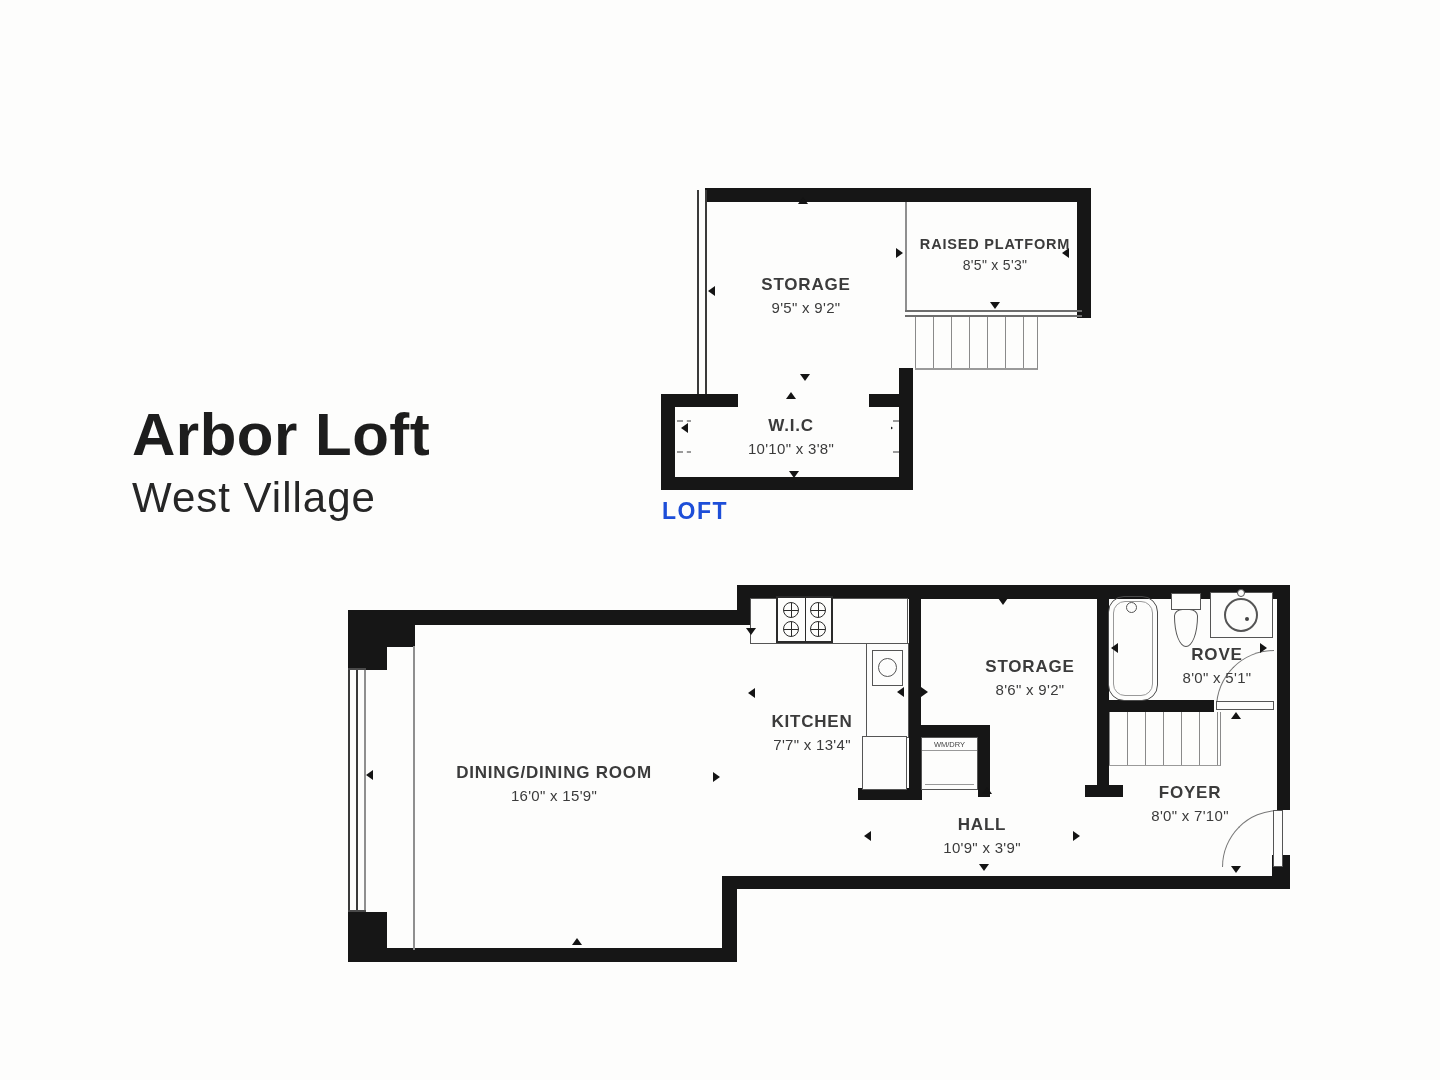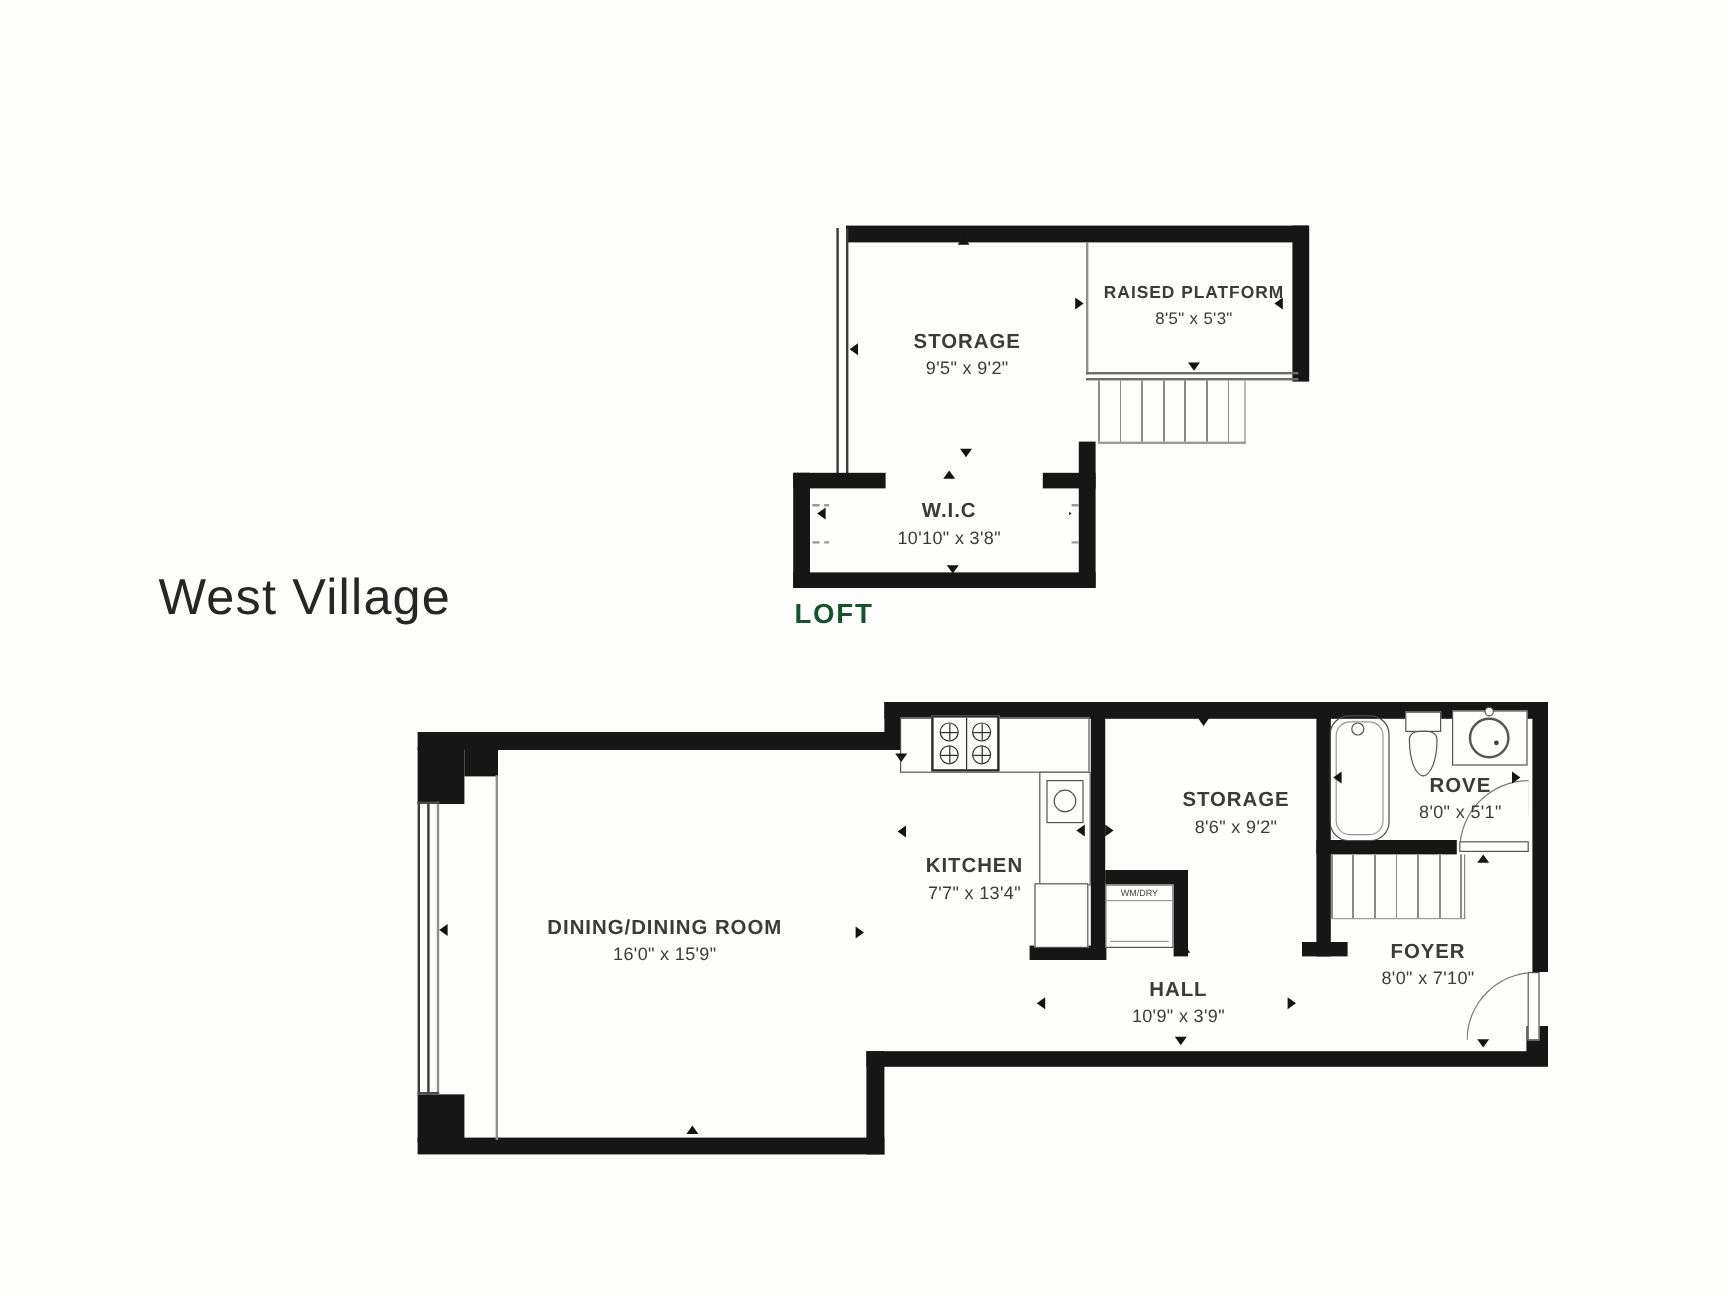--- a/index.html
+++ b/index.html
@@ -32,33 +32,34 @@
   .tu,.td,.tl,.tr{position:absolute;width:0;height:0;}
   .tu{border-left:5px solid transparent;border-right:5px solid transparent;border-bottom:7px solid #141414;}
   .td{border-left:5px solid transparent;border-right:5px solid transparent;border-top:7px solid #141414;}
   .tl{border-top:5px solid transparent;border-bottom:5px solid transparent;border-right:7px solid #141414;}
   .tr{border-top:5px solid transparent;border-bottom:5px solid transparent;border-left:7px solid #141414;}
   
   #logo-box{position:absolute;left:128px;top:122px;width:233px;height:212px;background:#1b1b1b;display:flex;align-items:center;justify-content:center;}
   #logo-text{color:#fafafa;font-size:36px;font-weight:400;letter-spacing:22px;padding-left:22px;}
   #title{position:absolute;left:132px;top:400px;font-size:60px;font-weight:600;color:#1d1d1d;letter-spacing:0.5px;}
   #subtitle{position:absolute;left:132px;top:474px;font-size:42px;font-weight:400;color:#262626;letter-spacing:1px;}
-  #loft-label{position:absolute;left:662px;top:498px;font-size:23px;font-weight:700;color:#14532d;letter-spacing:1.5px;}
+  #loft-label{position:absolute;left:662px;top:498px;font-size:23px;font-weight:700;color:#1d4ed8;letter-spacing:1.5px;}
   
   .tub{position:absolute;left:1108px;top:596px;width:50px;height:105px;border:1.5px solid #4a4a4a;border-radius:16px;box-sizing:border-box;}
   .tub-inner{position:absolute;left:4px;top:4px;right:4px;bottom:4px;border:1px solid #999;border-radius:12px;}
   .burner{position:absolute;width:16px;height:16px;border:1.5px solid #2a2a2a;border-radius:50%;box-sizing:border-box;
           background:linear-gradient(#2a2a2a,#2a2a2a) center/100% 1px no-repeat,linear-gradient(#2a2a2a,#2a2a2a) center/1px 100% no-repeat;}
   .washer-label{position:absolute;left:0;right:0;top:2px;font-size:7.5px;color:#444;text-align:center;border-bottom:1px solid #999;padding-bottom:1px;}
 </style>
 </head>
 <body>
 
 <div id="canvas">
 
+  <div id="title">Arbor Loft</div>
   <div id="subtitle">West Village</div>
 
   <div>
 
     <div class="w" style="left:705px;top:188px;width:385px;height:14px;"></div>
     <div class="w" style="left:1077px;top:188px;width:14px;height:130px;"></div>
 
     <div class="abs" style="left:697px;top:190px;width:10px;height:205px;border-left:2px solid #3a3a3a;border-right:2px solid #3a3a3a;box-sizing:border-box;"></div>
 
     <div class="gln" style="left:905px;top:202px;width:2px;height:110px;"></div>

